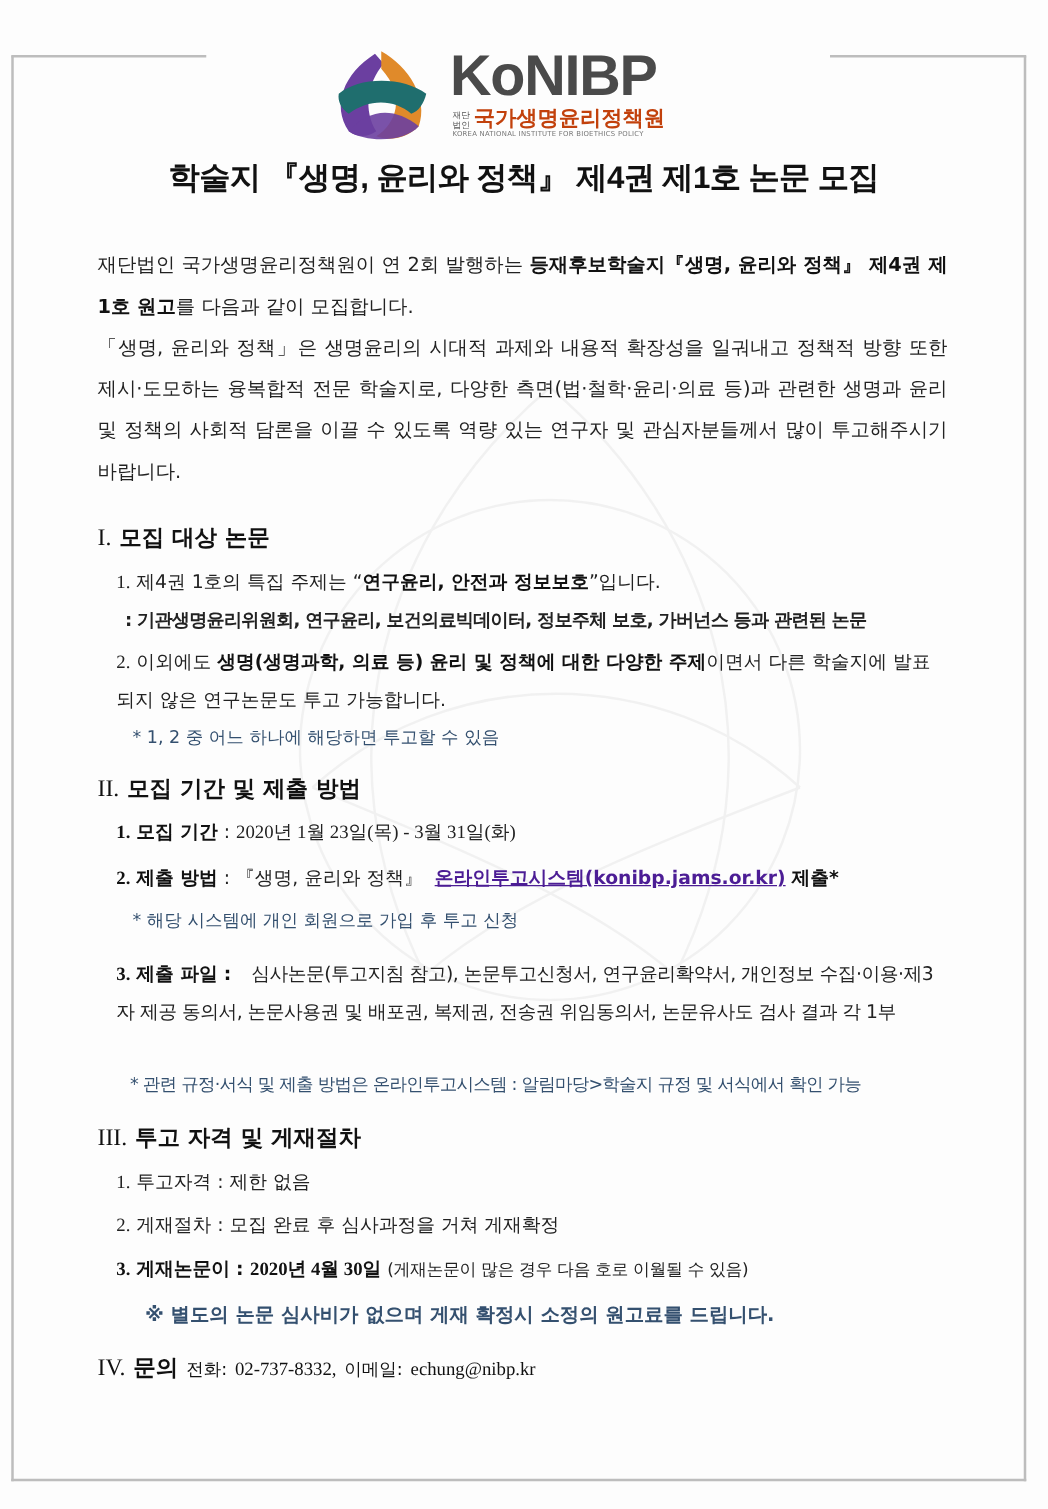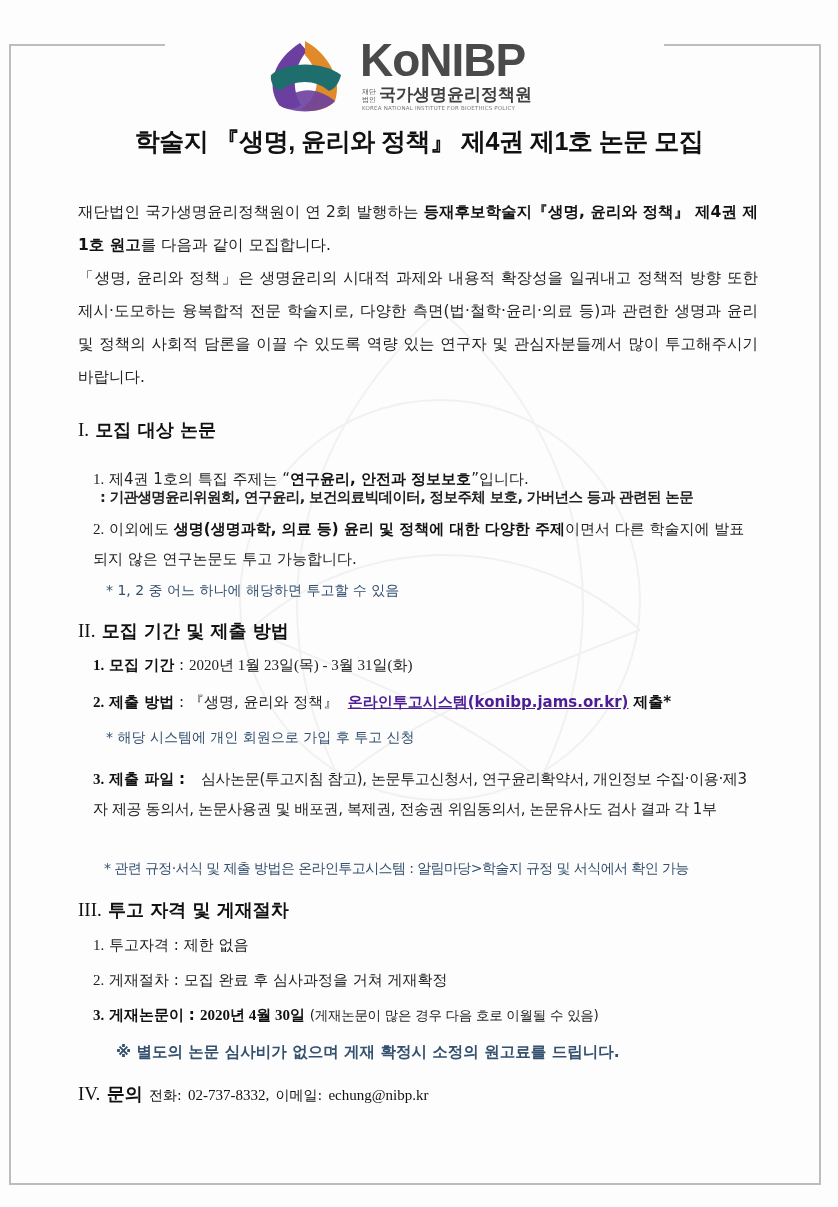--- a/index.html
+++ b/index.html
@@ -21,21 +21,21 @@
   .logo-word {
     position: absolute; left: 95px; top: 2px;
     font-family: "Liberation Sans", sans-serif; font-weight: bold;
     font-size: 46px; letter-spacing: -1px; color: #4a4a4a; line-height: 46px;
   }
   .logo-sub-tag {
     position: absolute; left: 97px; top: 53px; font-size: 7px; line-height: 8px; color: #555;
     width: 14px;
   }
   .logo-kr {
-    position: absolute; left: 114px; top: 48px; font-size: 17px; font-weight: bold; color: #404040;
+    position: absolute; left: 114px; top: 48px; font-size: 17px; font-weight: bold; color: #c2410c;
     letter-spacing: 0px;
   }
   .logo-en {
     position: absolute; left: 97px; top: 70px; font-size: 5.5px; color: #777; letter-spacing: 0.2px;
   }
 
   .watermark { position: absolute; left: 210px; top: 300px; width: 460px; height: 520px; opacity: 0.5; }
 
   .title {
     position: absolute; left: 0; width: 838px; top: 125px; text-align: center;
@@ -95,21 +95,21 @@
 
 <div class="para" style="top:196px;">
   <span>재단법인 국가생명윤리정책원이 연 2회 발행하는 </span><span class="b">등재후보학술지『생명, 윤리와 정책』 제4권 제1호 원고</span><span>를 다음과 같이 모집합니다.</span>
 </div>
 <div class="para" style="top:262px;">「생명, 윤리와 정책」은 생명윤리의 시대적 과제와 내용적 확장성을 일궈내고 정책적 방향 또한 제시·도모하는 융복합적 전문 학술지로, 다양한 측면(법·철학·윤리·의료 등)과 관련한 생명과 윤리 및 정책의 사회적 담론을 이끌 수 있도록 역량 있는 연구자 및 관심자분들께서 많이 투고해주시기 바랍니다.</div>
 
 <div class="sec" style="top:418px;">
   <span class="num">I.</span>
   <span>모집 대상 논문</span>
 </div>
-<div class="item" style="left:93px; top:464px;">
+<div class="item" style="left:93px; top:450px;">
   <span class="serif">1.</span>
   <span>제4권 1호의 특집 주제는 “</span><span class="b">연구윤리, 안전과 정보보호</span><span>”입니다.</span>
 </div>
 <div class="item b" style="left:100px; top:482px; font-size:14.5px; letter-spacing:-0.6px;">: 기관생명윤리위원회, 연구윤리, 보건의료빅데이터, 정보주체 보호, 가버넌스 등과 관련된 논문</div>
 <div class="item" style="left:93px; top:514px; width:665px; text-indent:0; padding-left:0;">
   <span class="serif">2.</span>
   <span>이외에도 </span><span class="b">생명(생명과학, 의료 등) 윤리 및 정책에 대한 다양한 주제</span><span>이면서 다른 학술지에 발표되지 않은 연구논문도 투고 가능합니다.</span>
 </div>
 <div class="item note" style="left:106px; top:575px;">* 1, 2 중 어느 하나에 해당하면 투고할 수 있음</div>
 

